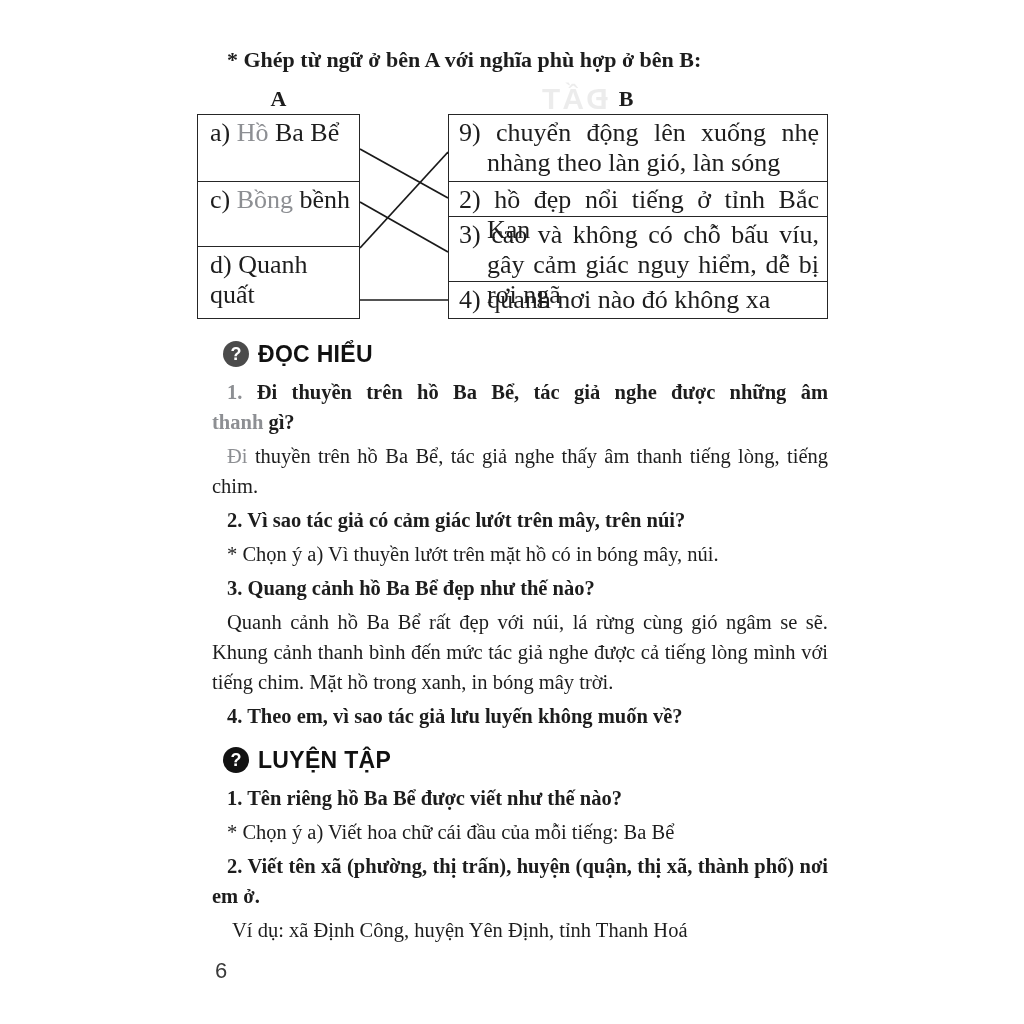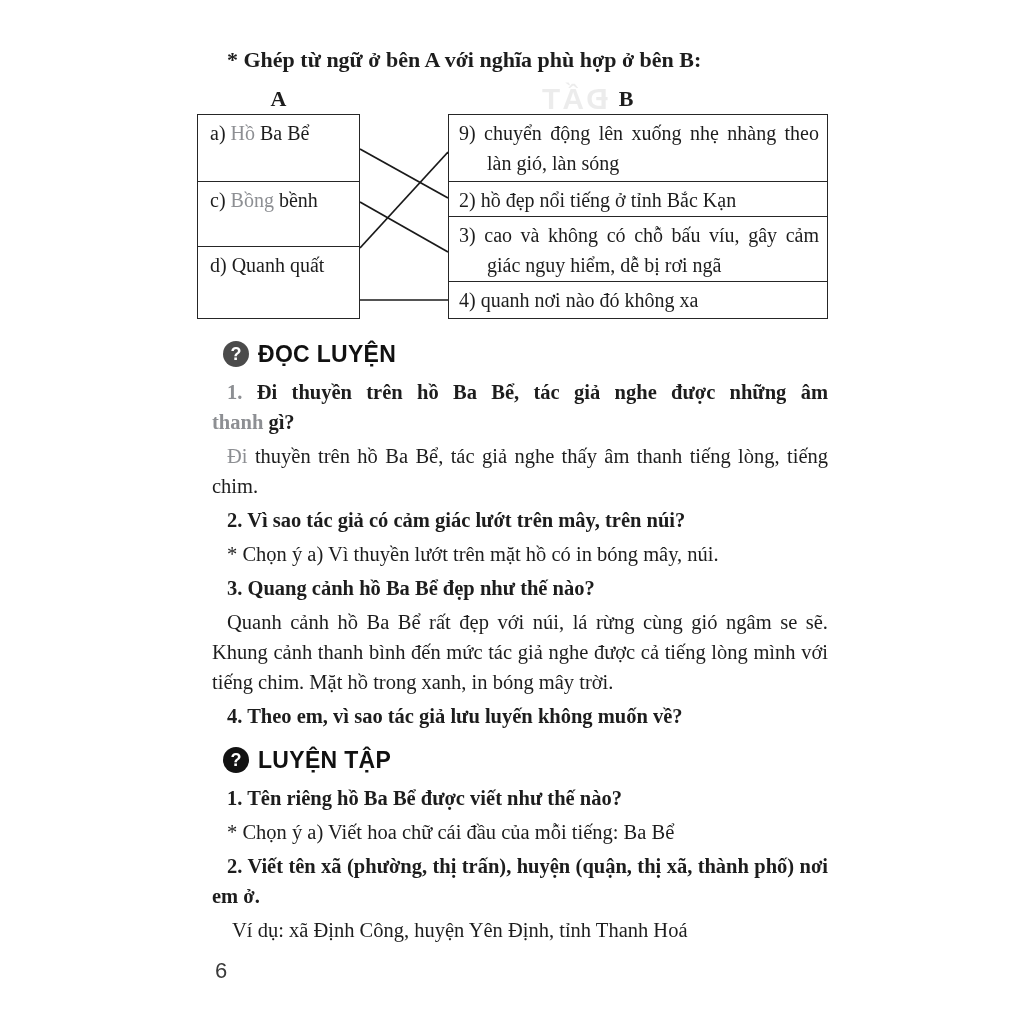--- a/index.html
+++ b/index.html
@@ -21,21 +21,21 @@
   }
   .col-headers{display:flex;margin-top:14px;font-weight:bold;font-size:22px;line-height:22px;}
   .col-a-header{width:163px;text-align:center;}
   .col-b-header{flex:1;text-align:center;padding-left:64px;}
   .match-table{display:flex;margin-top:4px;position:relative;}
   .box-a,.box-b{border:1.5px solid #262626;box-sizing:border-box;}
   .box-a{width:163px;}
   .gap{width:88px;position:relative;}
   .box-b{width:380px;}
   .connectors{position:absolute;left:0;top:0;width:88px;height:205px;display:block;}
-  .trow{box-sizing:border-box;font-size:20px;line-height:30px;}
+  .trow{box-sizing:border-box;font-size:26px;line-height:30px;}
   .trow + .trow{border-top:1.5px solid #262626;}
   .r1{height:66px;}
   .r2{height:35px;}
   .r3{height:65px;}
   .r4{height:37px;}
   .cell-a{padding:3px 6px 0 12px;}
   .cell-b{padding:3px 8px 0 38px;text-indent:-28px;text-align:justify;}
   .muted{color:#8d8f93;}
   .sec-head{display:flex;align-items:center;gap:9px;margin:20px 0 0 26px;height:30px;}
   .q-icon{
@@ -110,21 +110,21 @@
       <div class="box-b">
         <div class="trow r1 cell-b">9) chuyển động lên xuống nhẹ nhàng theo làn gió, làn sóng</div>
         <div class="trow r2 cell-b">2) hồ đẹp nổi tiếng ở tỉnh Bắc Kạn</div>
         <div class="trow r3 cell-b">3) cao và không có chỗ bấu víu, gây cảm giác nguy hiểm, dễ bị rơi ngã</div>
         <div class="trow r4 cell-b">4) quanh nơi nào đó không xa</div>
       </div>
     </div>
 
     <div class="sec-head">
       <span class="q-icon gray">?</span>
-      <span class="sec-label">ĐỌC LUYỆN</span>
+      <span class="sec-label">ĐỌC HIỂU</span>
     </div>
 
     <p class="para q first">
       <span class="jline"><span class="muted">1.</span> <span>Đi thuyền trên hồ Ba Bể, tác giả nghe được những âm</span></span>
       <span class="cont"><span class="muted">thanh</span> <span>gì?</span></span>
     </p>
 
     <p class="para">
       <span class="muted">Đi</span>
       <span>thuyền trên hồ Ba Bể, tác giả nghe thấy âm thanh tiếng lòng, tiếng chim.</span>

